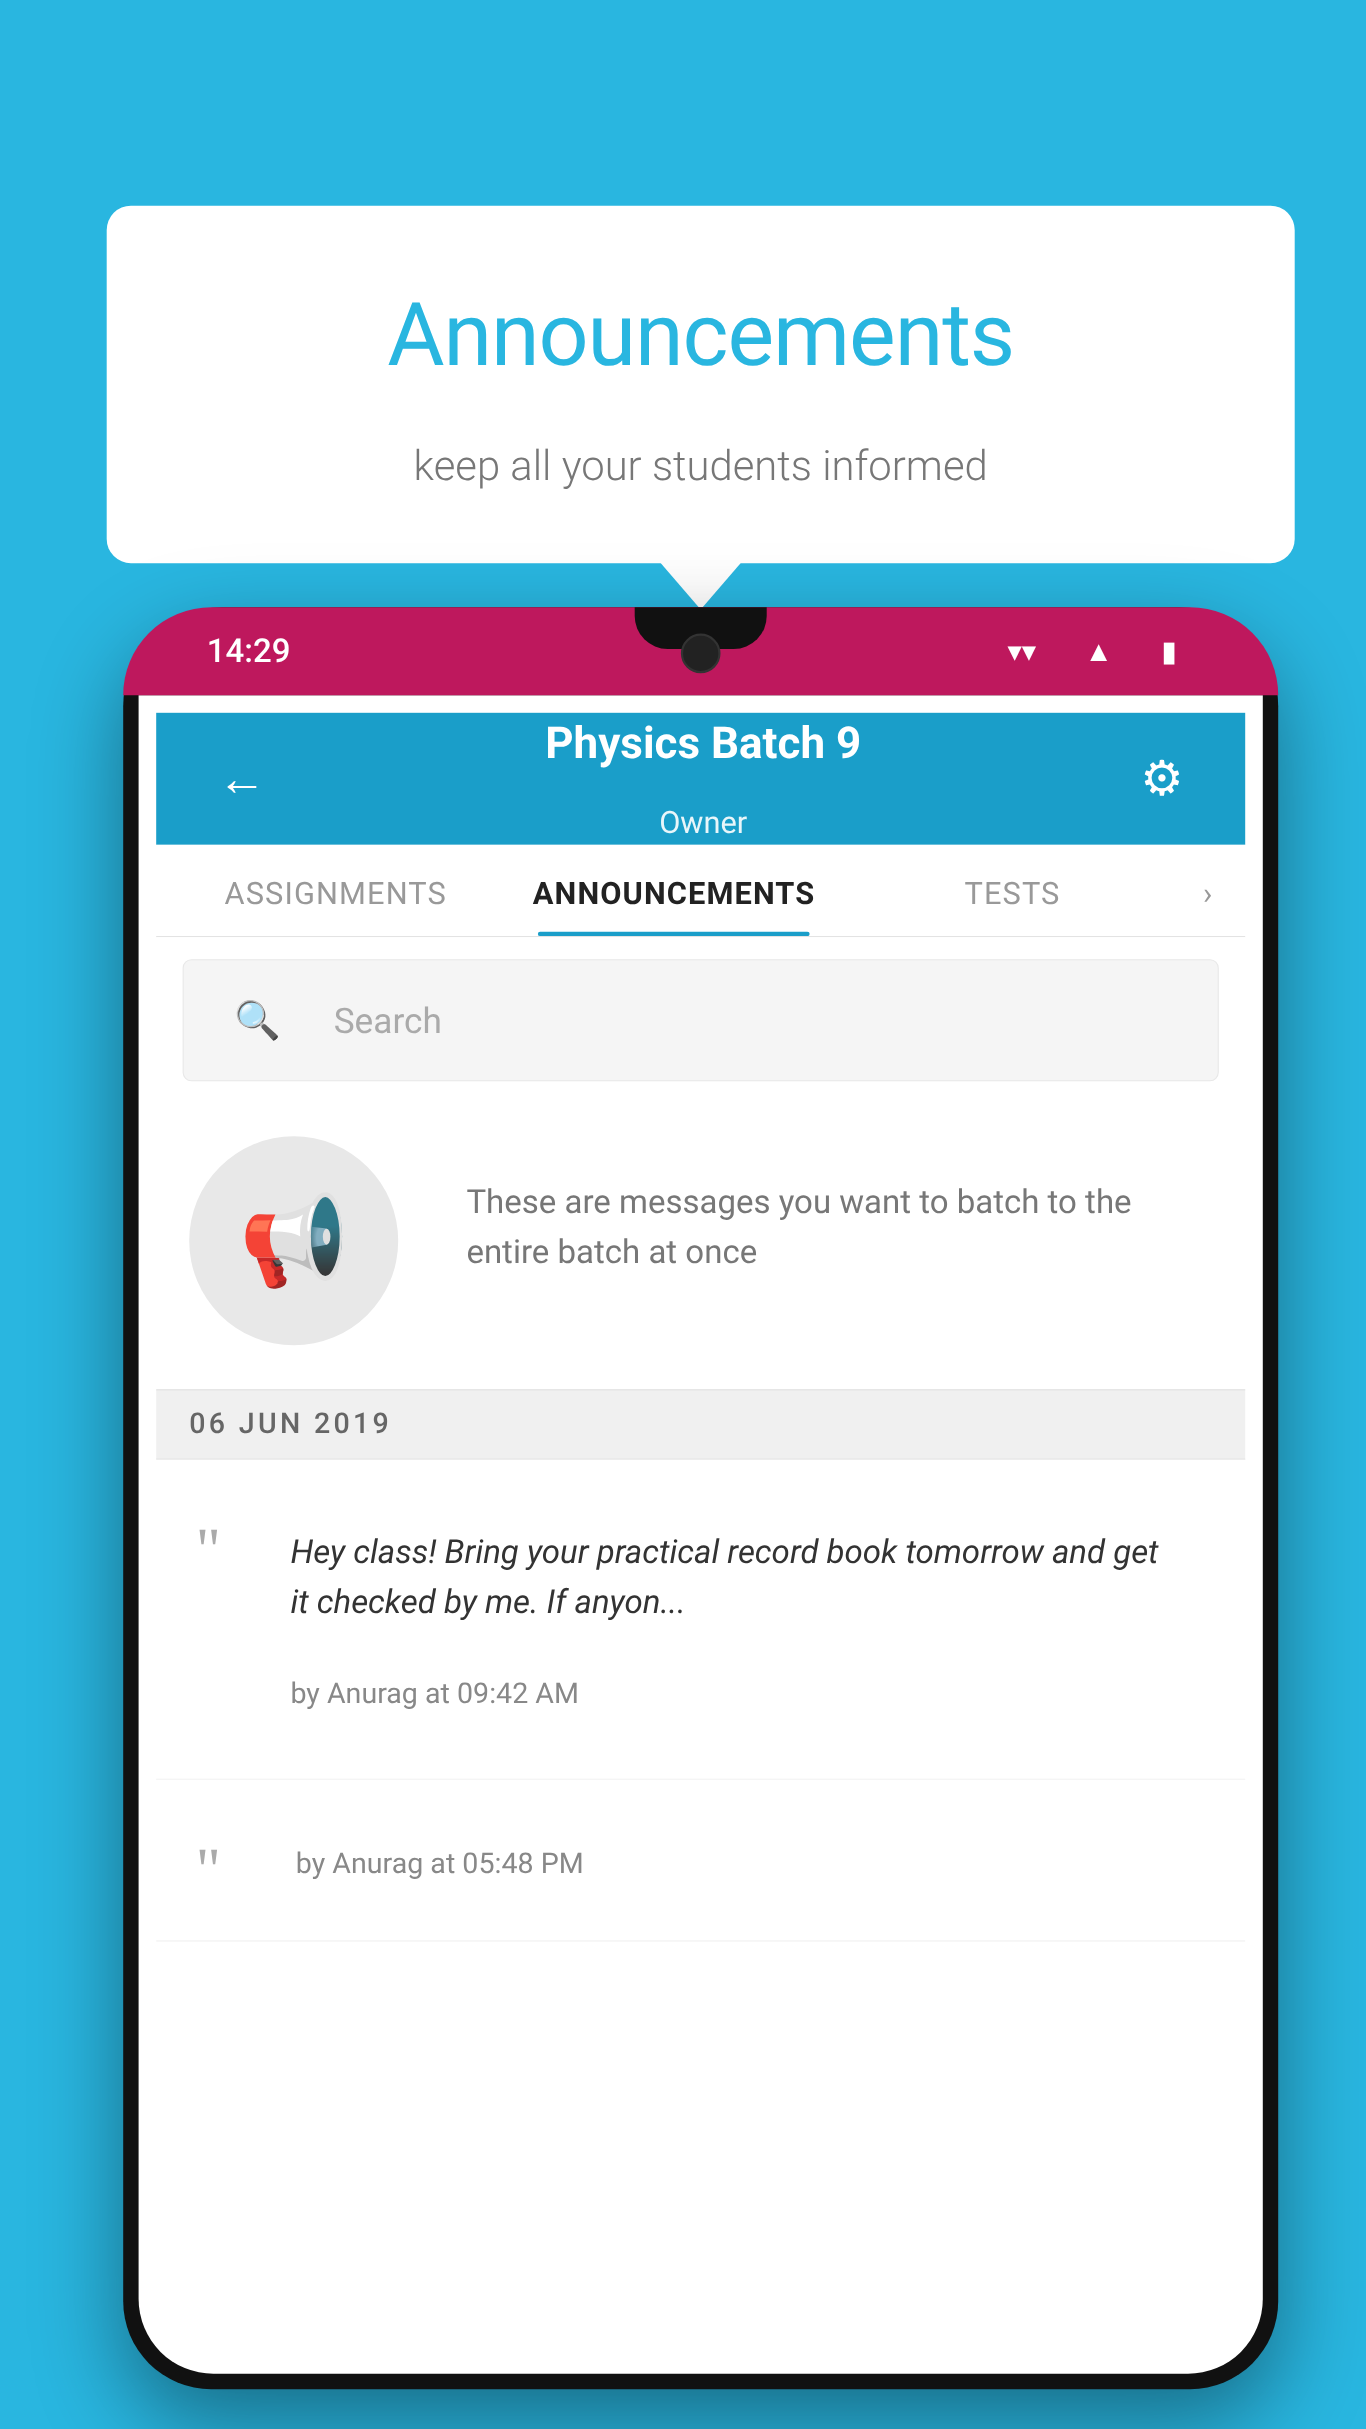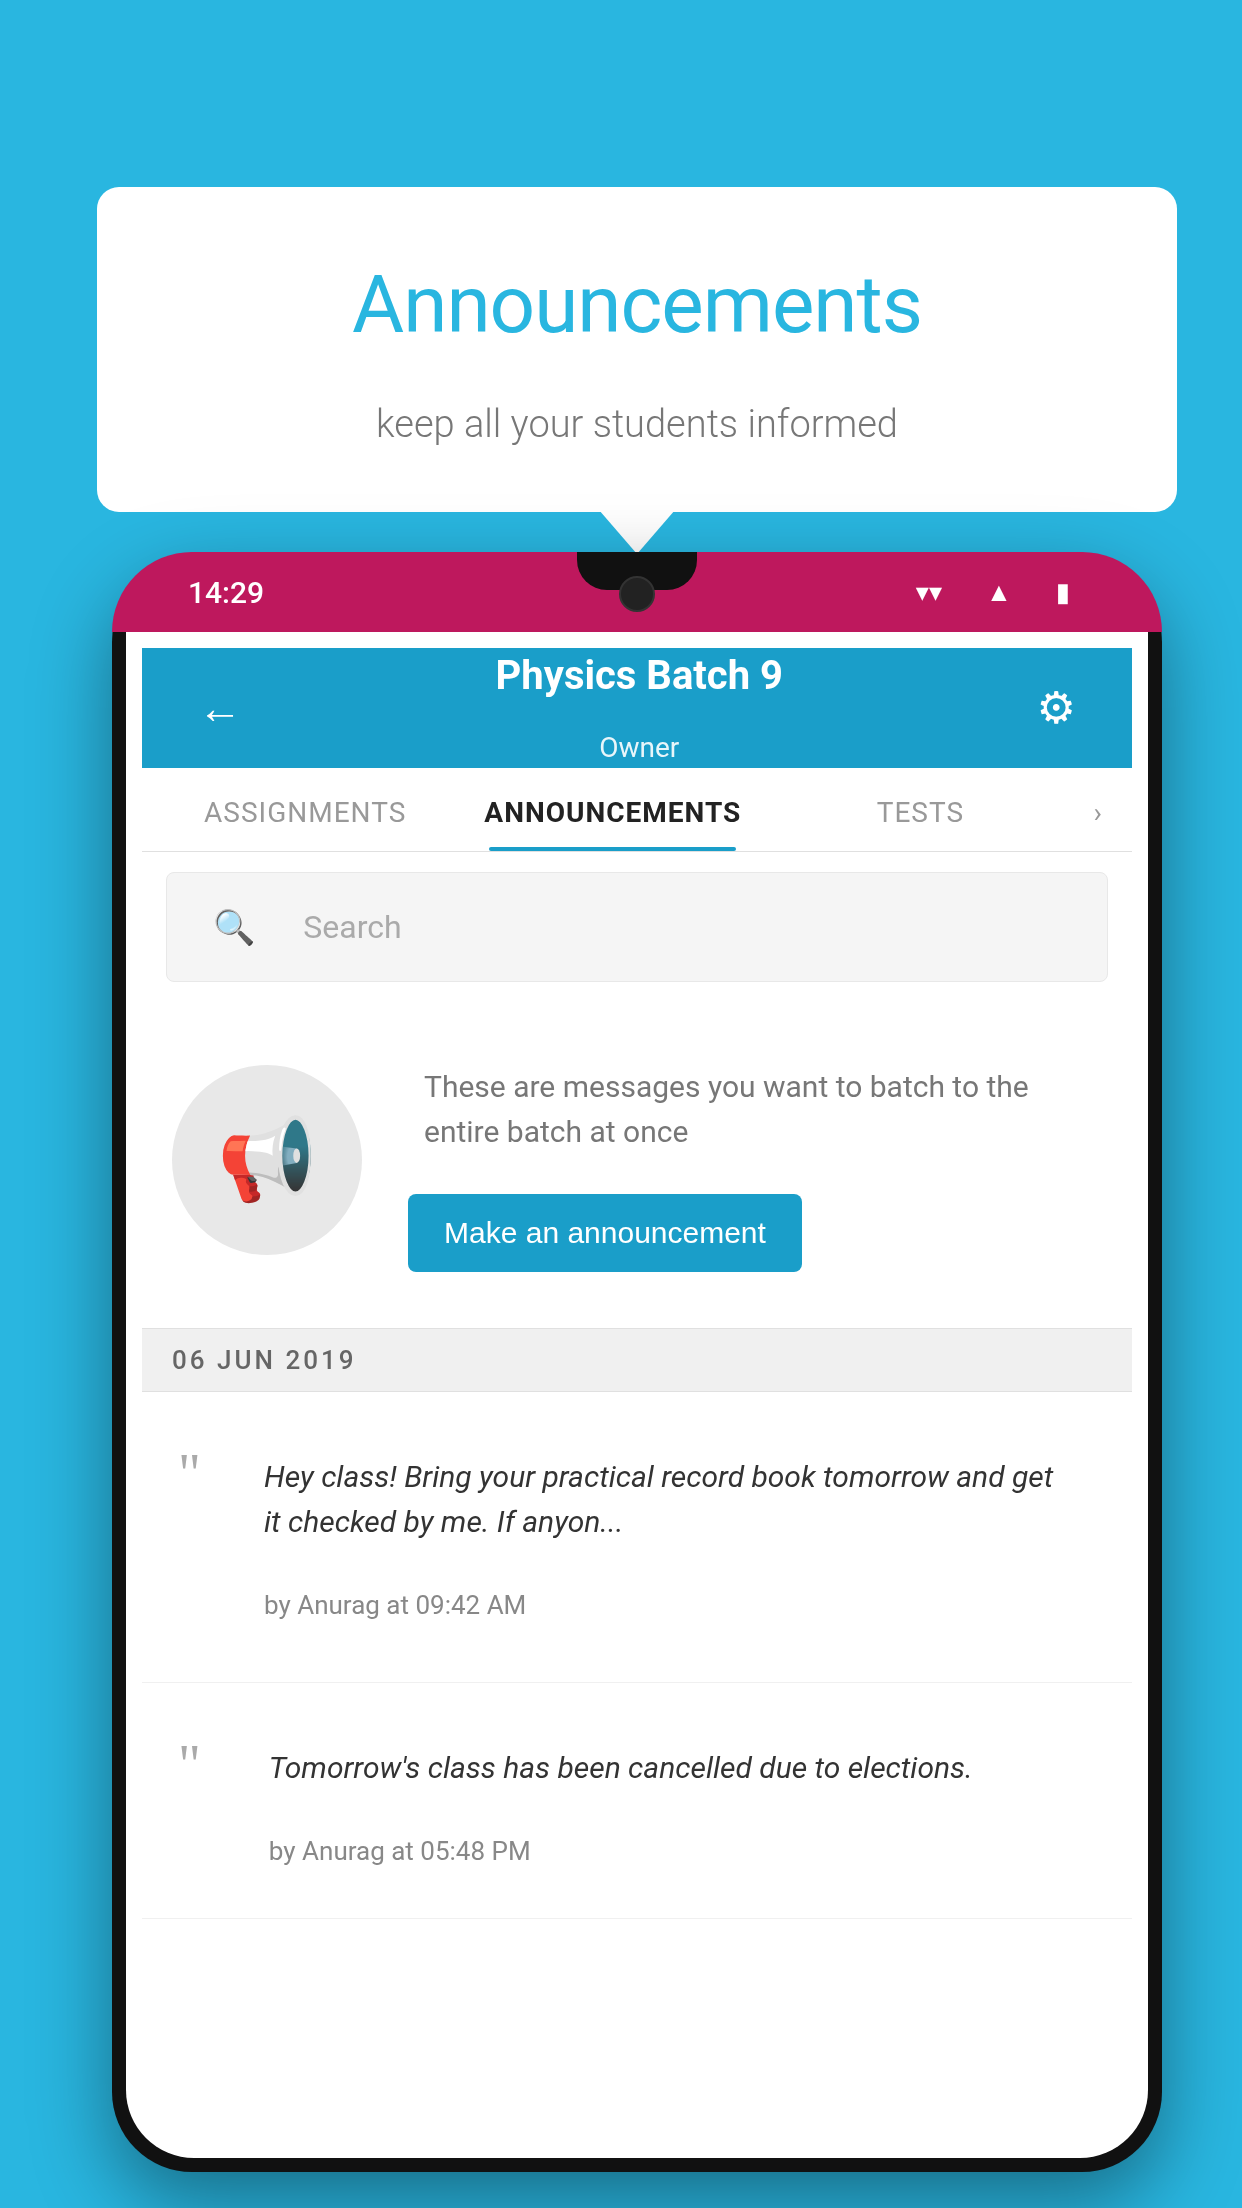--- a/index.html
+++ b/index.html
@@ -364,39 +364,37 @@
           <span class="search-text">Search</span>
         </div>
       </div>
 
       <div class="announcement-promo">
         <div class="promo-icon-circle">
           <span class="promo-icon">📢</span>
         </div>
         <div class="promo-content">
           <div class="promo-text">These are messages you want to batch to the entire batch at once</div>
-          <button class="make-announcement-btn">Make an announcement</button>
         </div>
       </div>
 
       <div class="date-separator">06  JUN  2019</div>
 
       <div class="announcement-item">
         <div class="quote-icon">"</div>
         <div>
           <div class="announcement-text">Hey class! Bring your practical record book tomorrow and get it checked by me. If anyon...</div>
           <div class="announcement-by">by Anurag at 09:42 AM</div>
         </div>
       </div>
 
 
       <div class="announcement-item announcement-item-2">
         <div class="quote-icon">"</div>
         <div>
-          <div class="announcement-text">Tomorrow's class has been cancelled due to elections.</div>
           <div class="announcement-by">by Anurag at 05:48 PM</div>
         </div>
       </div>
 
     </div>
 
   </div>
 
 </div>
 

